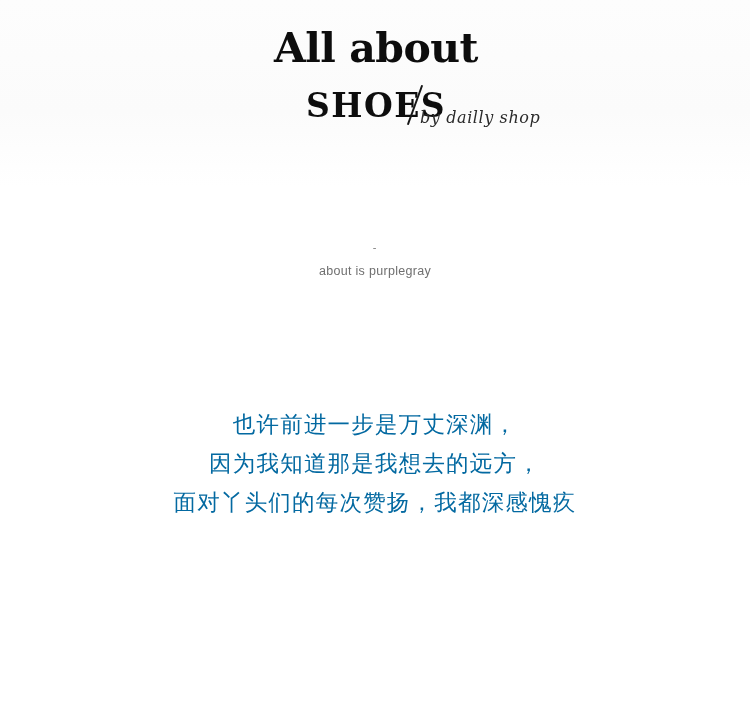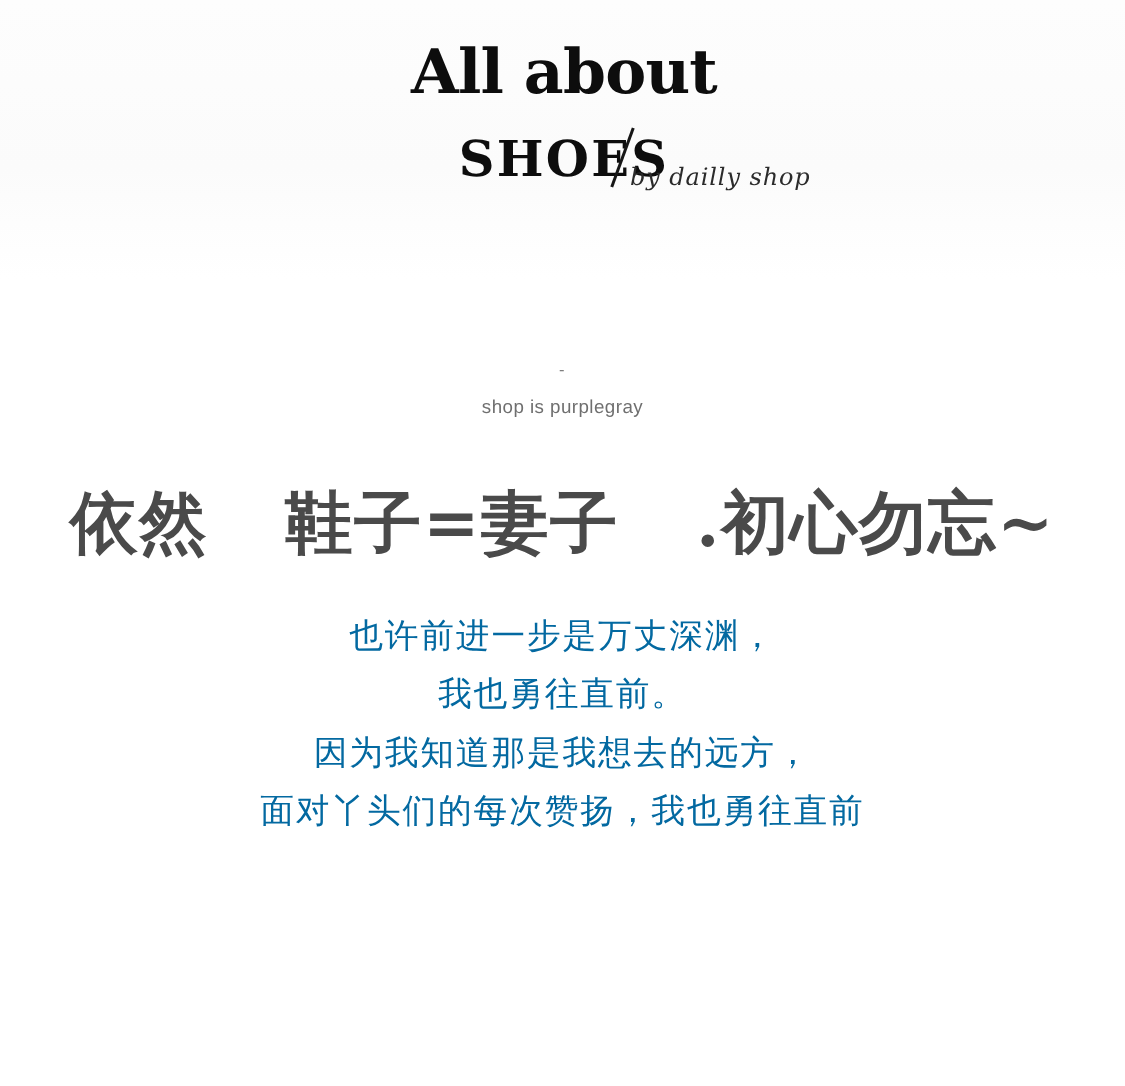--- a/index.html
+++ b/index.html
@@ -149,31 +149,23 @@
       <div class="title-sub-row">
         <span class="title-sub">SHOES</span>
         <span class="slash"></span>
         <span class="byline">by dailly shop</span>
       </div>
     </div>
   </div>
 
   <div class="note-block">
     <div class="note-dash">-</div>
-    <div class="note-text">shop is purplegray</div>
+    <div class="note-text">about is purplegray</div>
   </div>
 
-  <div class="headline">
-    <span>依然</span>
-    <span class="gap"></span>
-    <span>鞋子=妻子</span>
-    <span class="gap"></span>
-    <span>.初心勿忘~</span>
-  </div>
 
   <div class="poem">
     <span class="poem-line">也许前进一步是万丈深渊，</span>
-    <span class="poem-line">我也勇往直前。</span>
     <span class="poem-line">因为我知道那是我想去的远方，</span>
-    <span class="poem-line">面对丫头们的每次赞扬，我也勇往直前</span>
+    <span class="poem-line">面对丫头们的每次赞扬，我都深感愧疚</span>
   </div>
 
 </div>
 
 </body></html>

